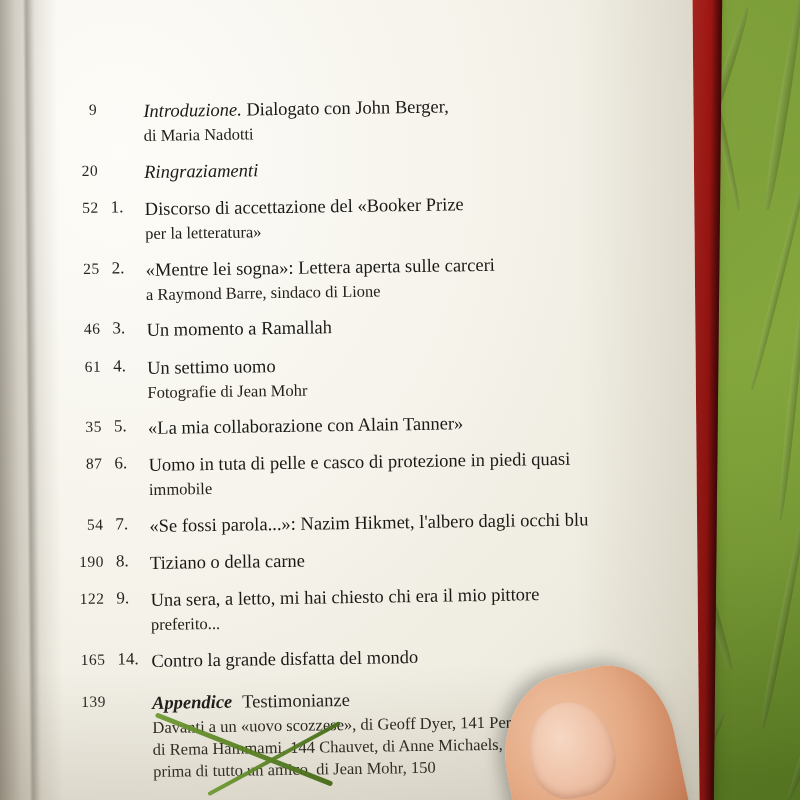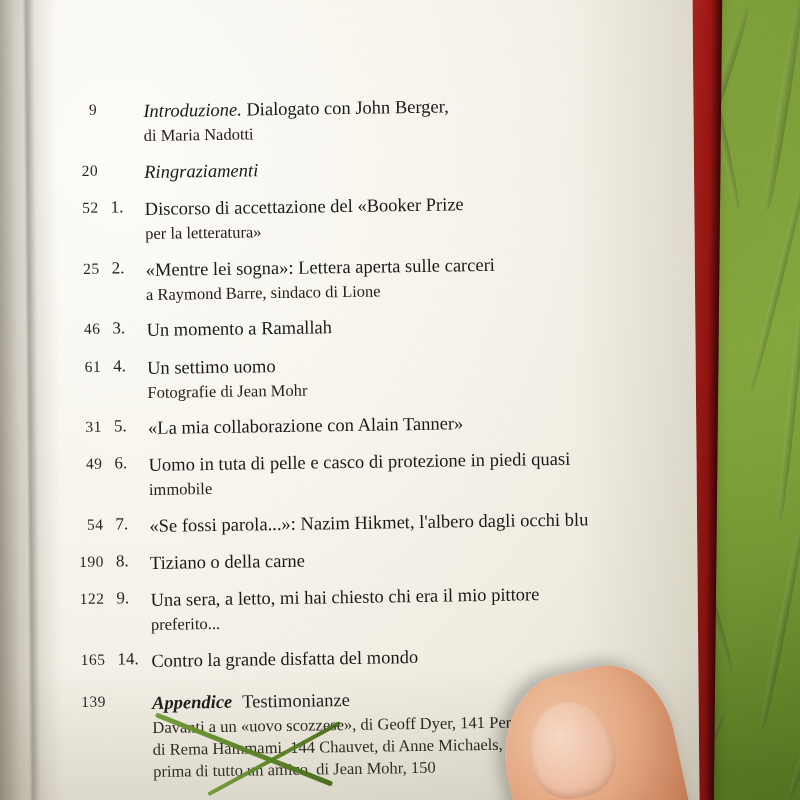--- a/index.html
+++ b/index.html
@@ -250,27 +250,27 @@
       <div class="entry">
         <div class="pg">61</div>
         <div class="num">4.</div>
         <div class="txt">
           <span>Un settimo uomo</span>
           <div class="sub">Fotografie di Jean Mohr</div>
         </div>
       </div>
 
       <div class="entry">
-        <div class="pg">31</div>
+        <div class="pg">35</div>
         <div class="num">5.</div>
         <div class="txt">«La mia collaborazione con Alain Tanner»</div>
       </div>
 
       <div class="entry">
-        <div class="pg">49</div>
+        <div class="pg">87</div>
         <div class="num">6.</div>
         <div class="txt">
           <span>Uomo in tuta di pelle e casco di protezione in piedi quasi</span>
           <div class="sub">immobile</div>
         </div>
       </div>
 
       <div class="entry">
         <div class="pg">54</div>
         <div class="num">7.</div>

